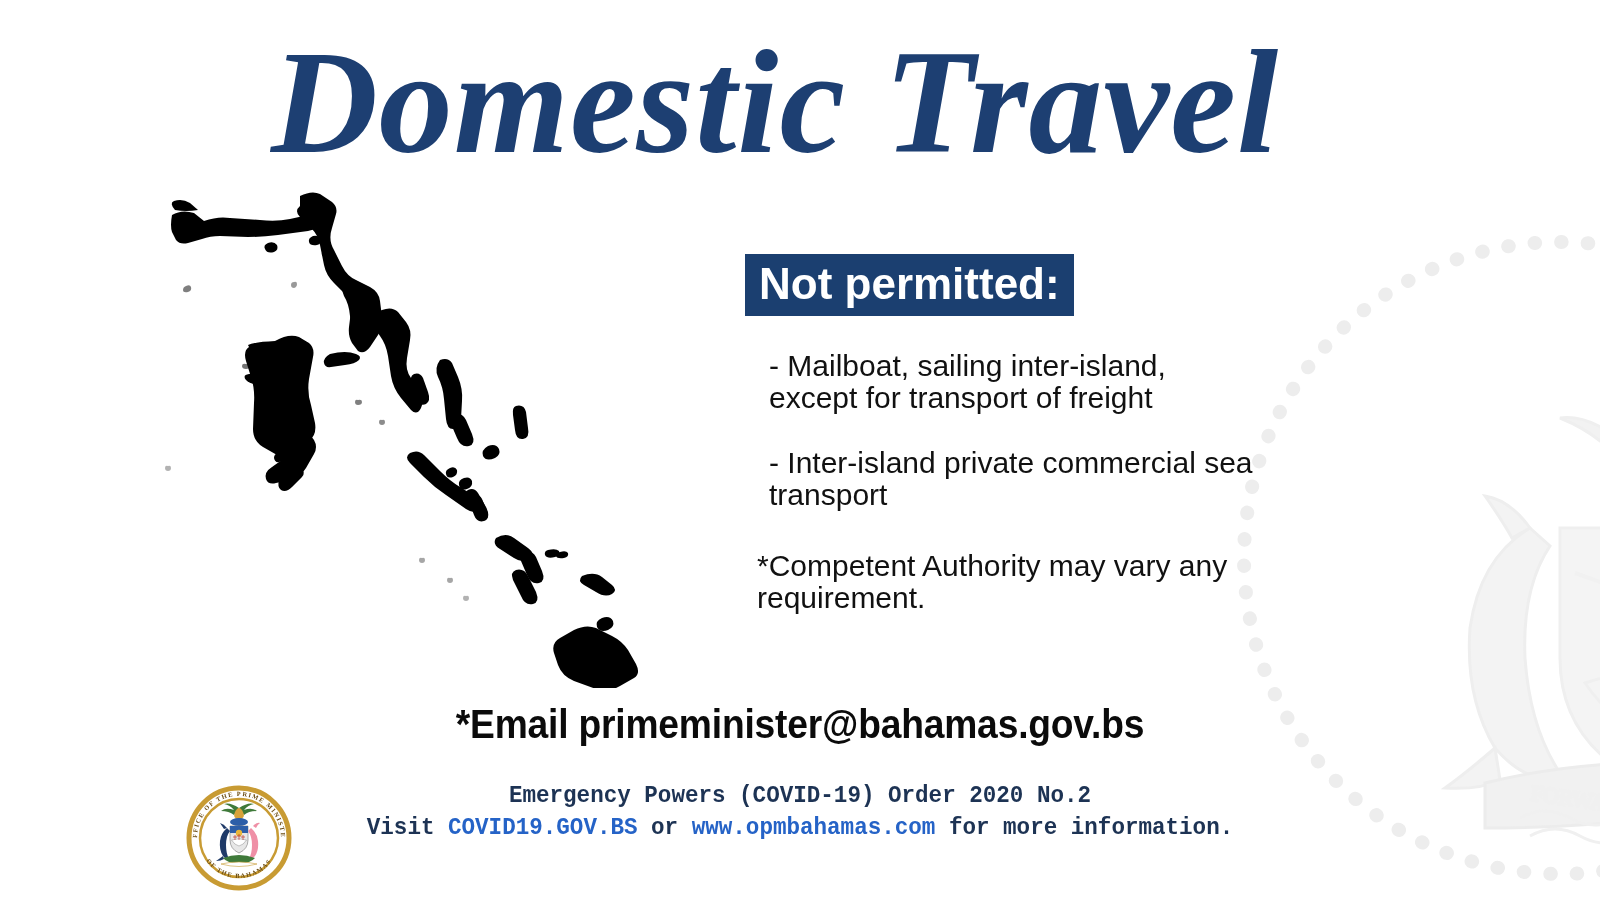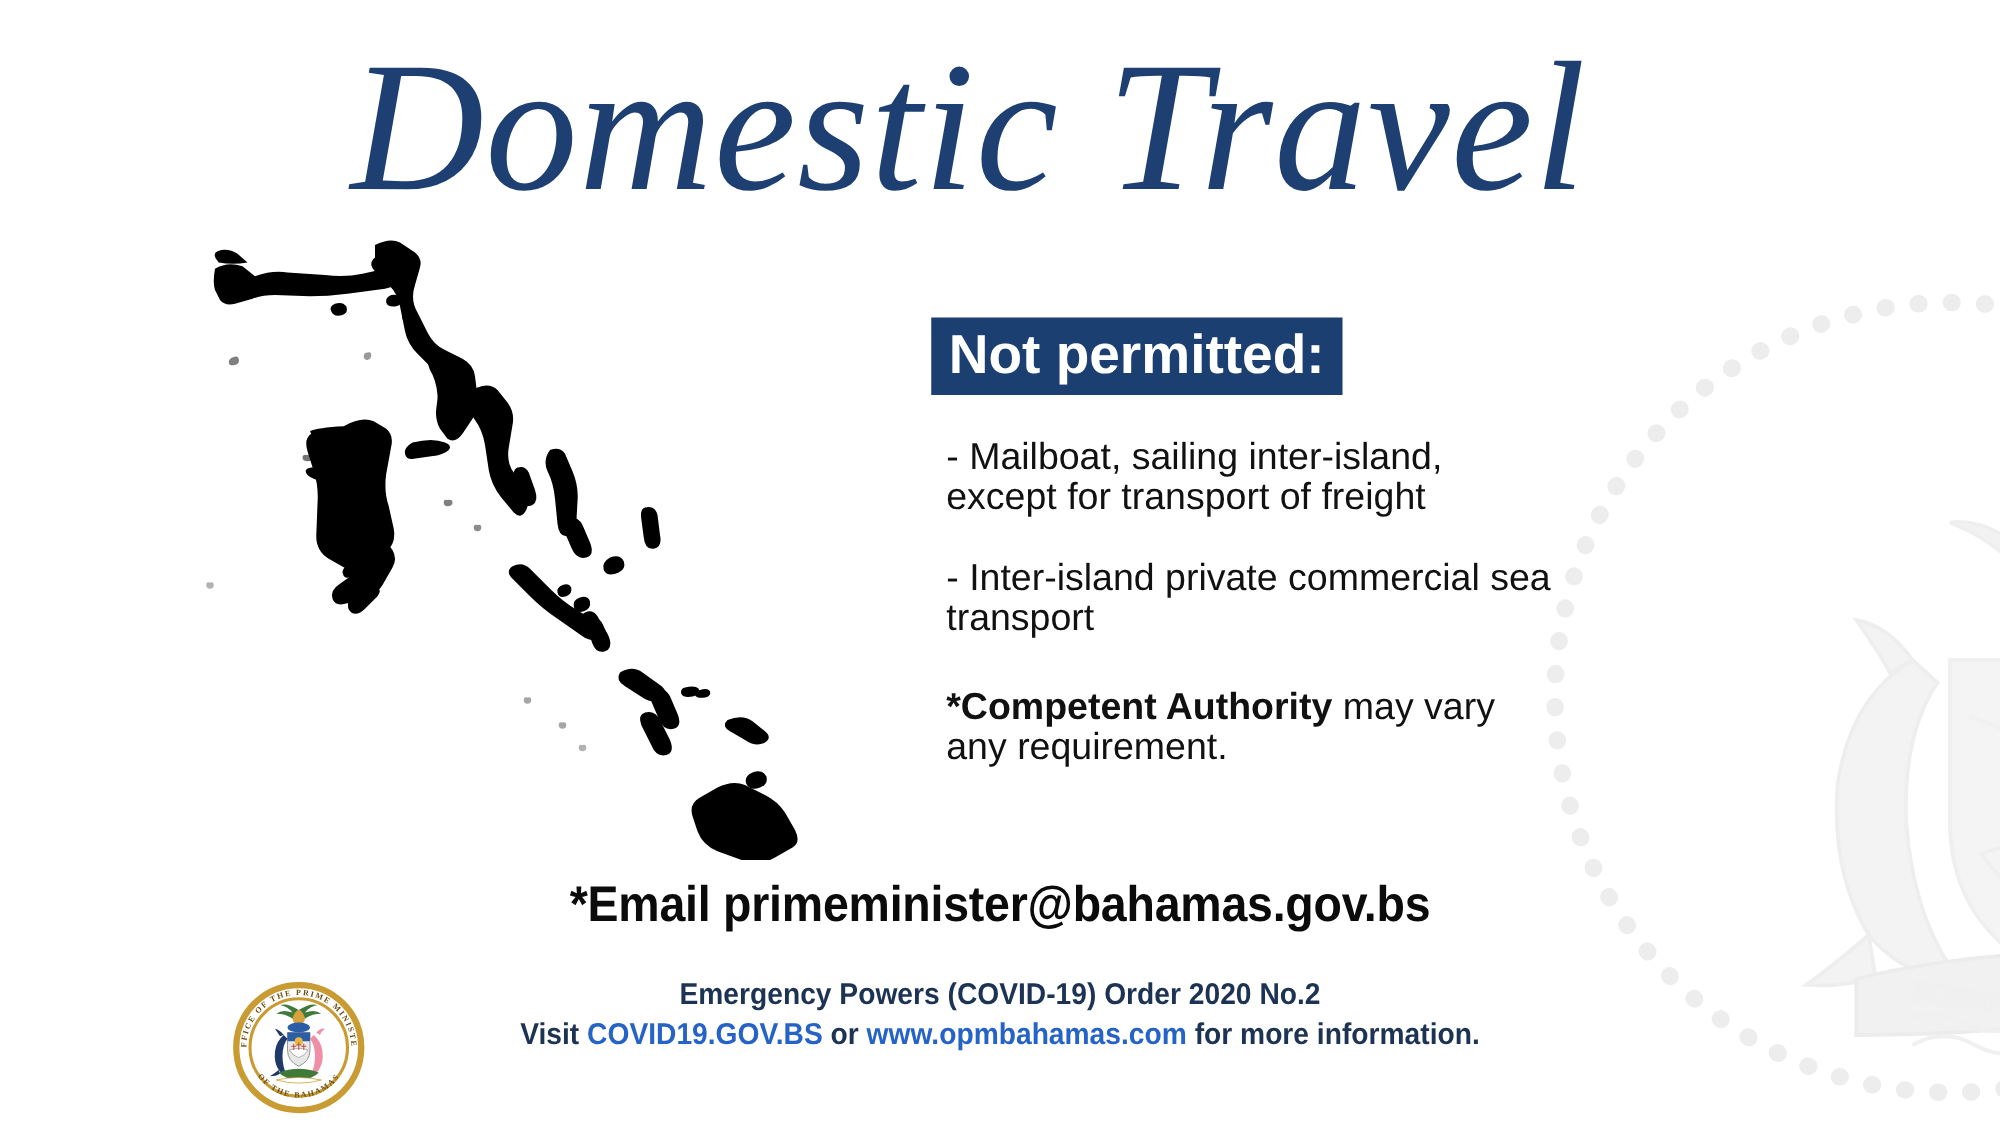--- a/index.html
+++ b/index.html
@@ -29,21 +29,21 @@
 
   
   #page-title {
     position: absolute;
     left: 200px;
     top: 22px;
     width: 1150px;
     height: 160px;
     font-family: "Liberation Serif", "DejaVu Serif", serif;
     font-style: italic;
-    font-weight: normal;
+    font-weight: bold;
     font-size: 148px;
     line-height: 160px;
     letter-spacing: 1px;
     color: #1d3f72;
     white-space: nowrap;
     text-align: center;
   }
 
   
   #map-bahamas {
@@ -66,42 +66,42 @@
     display: inline-block;
     background: #1b3f70;
     color: #ffffff;
     font-size: 44px;
     font-weight: bold;
     line-height: 1.0;
     padding: 8px 14px 10px 14px;
     letter-spacing: 0px;
   }
   .rule-list {
-    margin: 0;
+    margin: 12px;
     padding: 0;
     list-style: none;
   }
   .rule-item {
     font-size: 30px;
     line-height: 1.05;
     color: #111111;
     margin-top: 34px;
     padding-left: 12px;
     text-indent: -0px;
     max-width: 490px;
   }
   .note-line {
     font-size: 30px;
     line-height: 1.08;
     color: #111111;
     margin-top: 40px;
     padding-left: 12px;
     max-width: 480px;
   }
-  .note-line .strong { font-weight: bold; }
+  .note-line .strong { font-weight: normal; }
 
   
   #email-line {
     position: absolute;
     left: 0;
     top: 702px;
     width: 1600px;
     text-align: center;
     font-size: 40px;
     font-weight: bold;
@@ -112,20 +112,21 @@
   }
 
   
   #footer {
     position: absolute;
     left: 0;
     top: 782px;
     width: 1600px;
     text-align: center;
     line-height: 1.16;
+    font-family: Liberation Mono, monospace;
   }
   #footer-line-1 {
     font-size: 24px;
     font-weight: bold;
     color: #1d3354;
     transform: scaleX(0.94);
     display: block;
   }
   #footer-line-2 {
     font-size: 24px;

